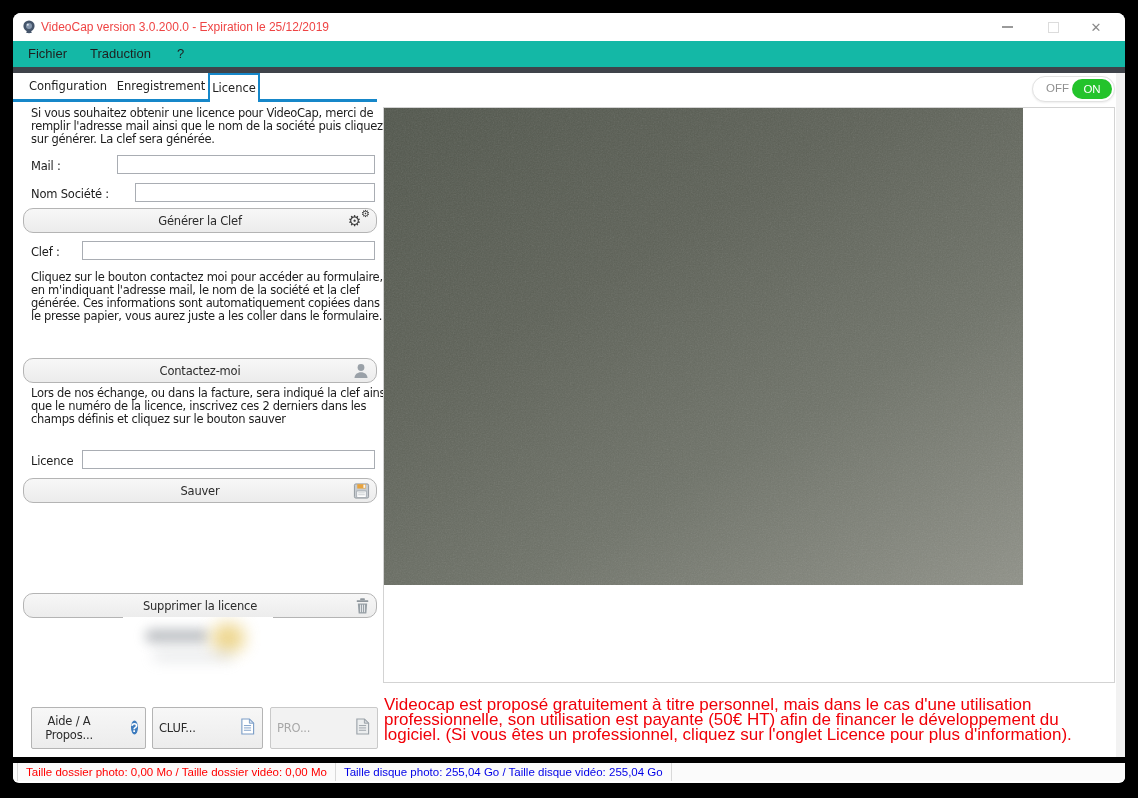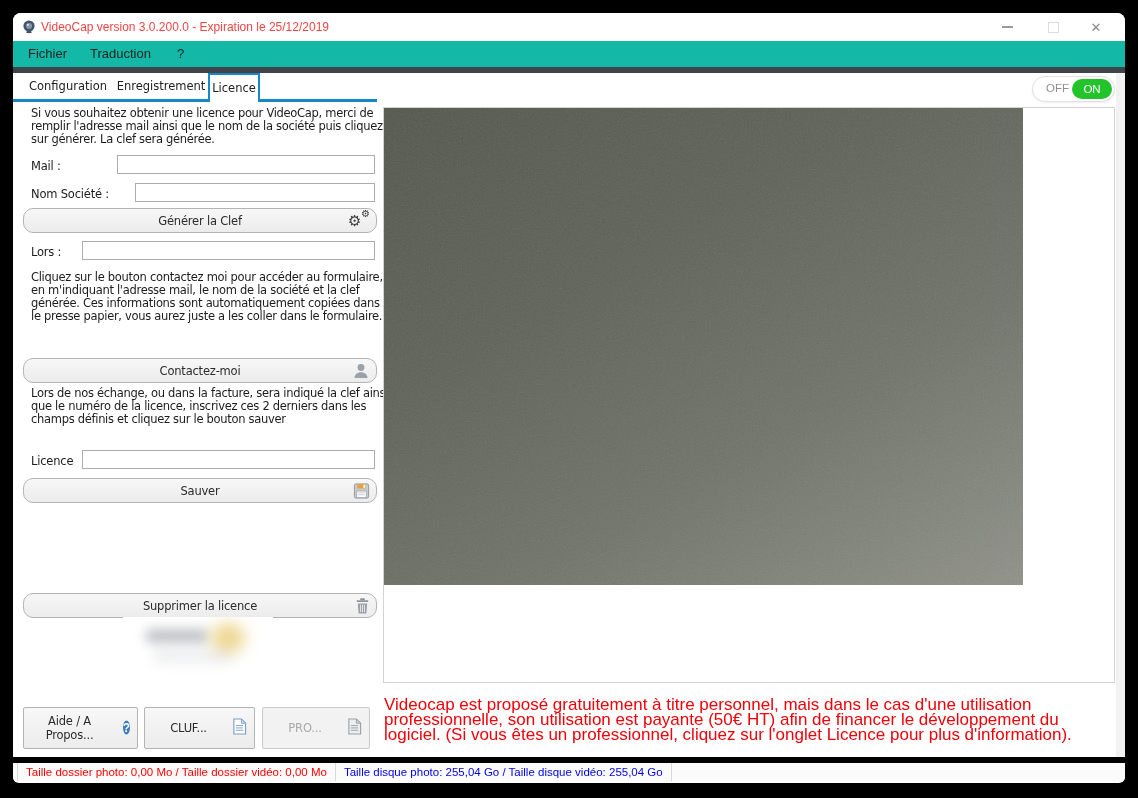--- a/index.html
+++ b/index.html
@@ -42,21 +42,21 @@
         background:linear-gradient(#f7f7f7,#ececec);border:1px solid #b4b4b4;border-radius:10px;
         font-family:"DejaVu Sans",sans-serif;font-size:11.5px;color:#2b2b2b;letter-spacing:-0.2px;
         display:flex;align-items:center;justify-content:center;}
   .pbtn .ico-right{position:absolute;right:6px;top:50%;transform:translateY(-50%);display:flex;align-items:center;}
   .gear-wrap{position:relative;width:22px;height:20px;font-family:"DejaVu Sans",sans-serif;color:#3c3c3c;}
   .gear-big{position:absolute;left:0;top:3px;font-size:15px;line-height:1;}
   .gear-small{position:absolute;right:0;top:-2px;font-size:10px;line-height:1;}
   
   .fbtn{position:absolute;top:694px;height:42px;box-sizing:border-box;border:1px solid #b4b4b4;border-radius:2px;
         background:linear-gradient(#f7f7f7,#ececec);font-family:"DejaVu Sans",sans-serif;font-size:11.5px;
-        color:#2b2b2b;letter-spacing:-0.2px;display:flex;align-items:center;justify-content:center;}
+        color:#2b2b2b;letter-spacing:-0.2px;display:flex;align-items:center;justify-content:flex-start;margin-left:8px;}
   .fbtn.disabled{color:#a8a8a8;background:#f2f2f2;border-color:#c9c9c9;}
   .fbtn .ico-right{position:absolute;right:7px;top:50%;transform:translateY(-50%);}
   .help-circle{width:19px;height:19px;border-radius:50%;background:#3e7cbe;color:#fff;font-size:12px;
                font-weight:bold;text-align:center;line-height:19px;font-family:"Liberation Sans",sans-serif;}
   
   .blur-zone{position:absolute;left:110px;top:604px;width:150px;height:62px;background:#fff;overflow:hidden;}
   .blur-text{position:absolute;left:22px;top:12px;width:64px;height:14px;background:#8a8f96;border-radius:7px;
              filter:blur(6px);opacity:.55;}
   .blur-dot{position:absolute;left:88px;top:6px;width:34px;height:30px;background:#e8c96a;border-radius:50%;
             filter:blur(8px);opacity:.75;}
@@ -132,21 +132,21 @@
   <button class="pbtn" style="top:195px;">
     <span>Générer la Clef</span>
     <span class="ico-right">
       <span class="gear-wrap">
         <span class="gear-big">⚙</span>
         <span class="gear-small">⚙</span>
       </span>
     </span>
   </button>
 
-  <span class="flabel" style="left:18px;top:232px;">Lors :</span>
+  <span class="flabel" style="left:18px;top:232px;">Clef :</span>
   <input class="tinput" style="left: 69px; top: 228px; width: 293px;">
 
   <div class="para" style="top:258px;">Cliquez sur le bouton contactez moi pour accéder au formulaire, en m'indiquant l'adresse mail, le nom de la société et la clef générée. Ces informations sont automatiquement copiées dans le presse papier, vous aurez juste a les coller dans le formulaire.</div>
 
   <button class="pbtn" style="top:345px;">
     <span>Contactez-moi</span>
     <span class="ico-right">
       <svg width="18" height="18" viewBox="0 0 18 18">
         <circle cx="9" cy="5.5" r="3.4" fill="#9aa1a8"></circle>
         <path d="M2.5 16c0-3.6 2.9-5.8 6.5-5.8s6.5 2.2 6.5 5.8z" fill="#9aa1a8"></path>

